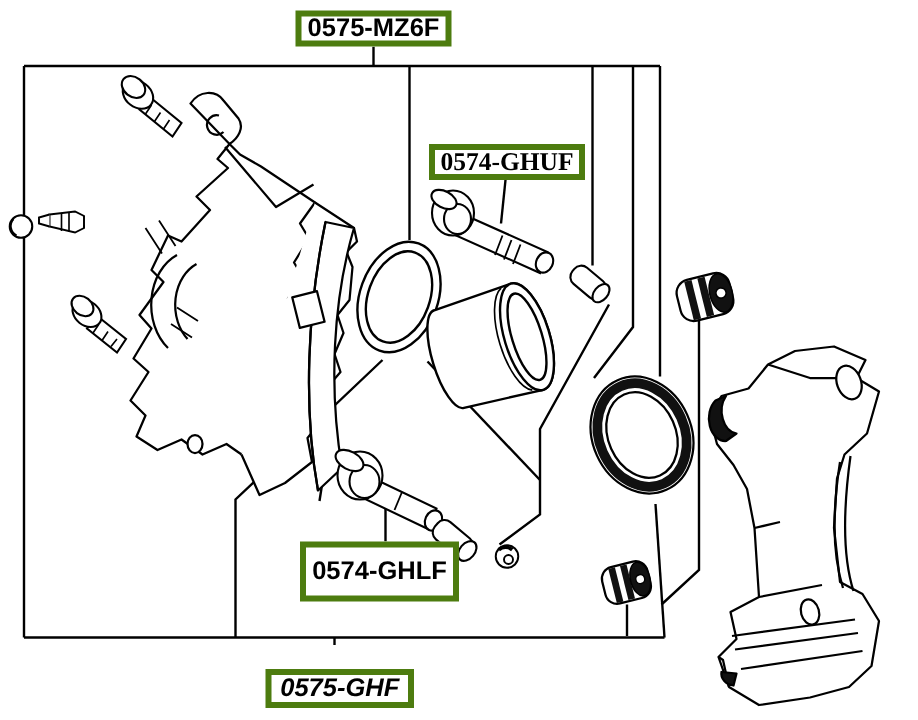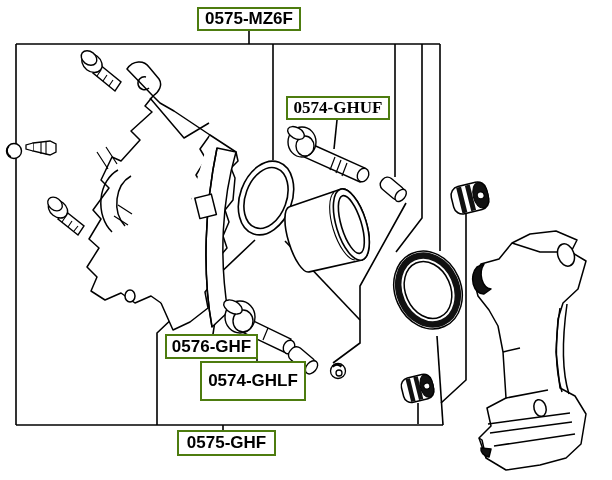--- a/index.html
+++ b/index.html
@@ -1,19 +1,19 @@
 <!DOCTYPE html>
 <html><head>
 <meta charset="utf-8">
 <style>
   html,body{margin:0;padding:0;background:#fff;}
   #stage{position:relative;width:612px;height:480px;background:#fff;overflow:hidden;
          font-family:"Liberation Sans",sans-serif;}
   #art{position:absolute;left:0;top:0;}
-  .part-label{position:absolute;box-sizing:border-box;background:#fff;border:2px solid #4d7c0f;
+  .part-label{position:absolute;box-sizing:border-box;background:#fff;border:4px solid #4d7c0f;
       color:#000;font-weight:700;font-size:17px;line-height:20px;text-align:center;
       letter-spacing:0px;white-space:nowrap;display:flex;align-items:center;justify-content:center;}
 </style>
 </head>
 <body>
 
 <div id="stage">
 
 <svg id="art" width="612" height="480" viewBox="0 0 612 480">
 
@@ -171,19 +171,18 @@
     <path d="M488,424 L570,413 M490,433 L572,422 M494,446 L575,434" fill="none"></path>
     <path d="M486,458 L482,440 L479,438" fill="none"></path>
     <path d="M481,448 a10,8 0 0 0 8,9 l2,-8 z" fill="#111"></path>
   </g>
 </svg>
 
 <div class="part-label" style="left:197px;top:7px;width:104px;height:24px;">0575-MZ6F</div>
 
 <div class="part-label" style="left:286px;top:96px;width:104px;height:24px;font-family:Liberation Serif, serif;">0574-GHUF</div>
 
-<div class="part-label" style="left:165px;top:334px;width:93px;height:25px;">0576-GHF</div>
 
 <div class="part-label" style="left:200px;top:361px;width:106px;height:40px;">0574-GHLF</div>
 
-<div class="part-label" style="left:177px;top:430px;width:99px;height:26px;">0575-GHF</div>
+<div class="part-label" style="left:177px;top:446px;width:99px;height:26px;font-style:italic;">0575-GHF</div>
 
 </div>
 
 </body></html>

